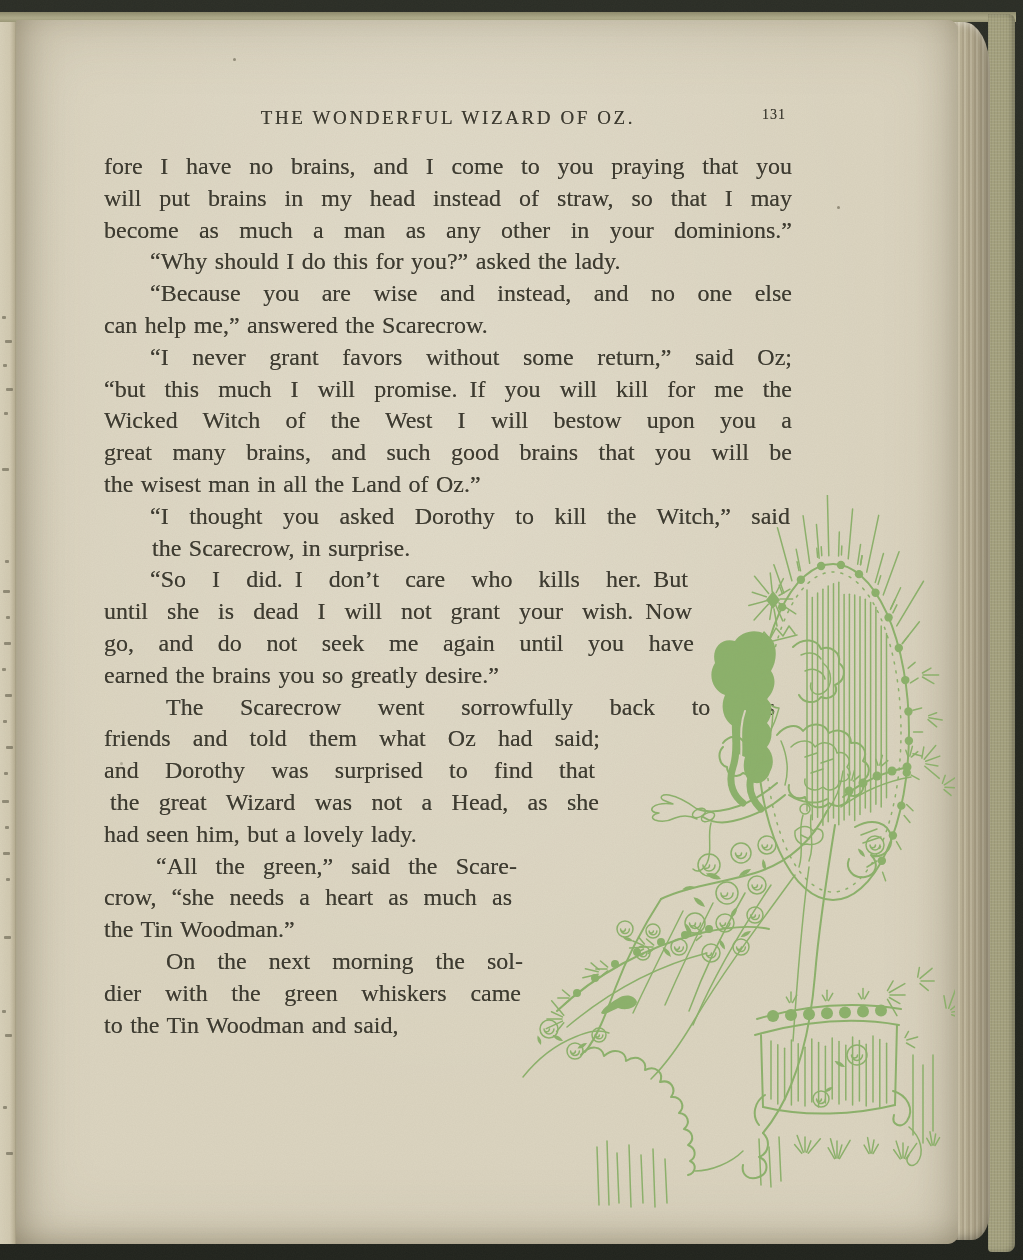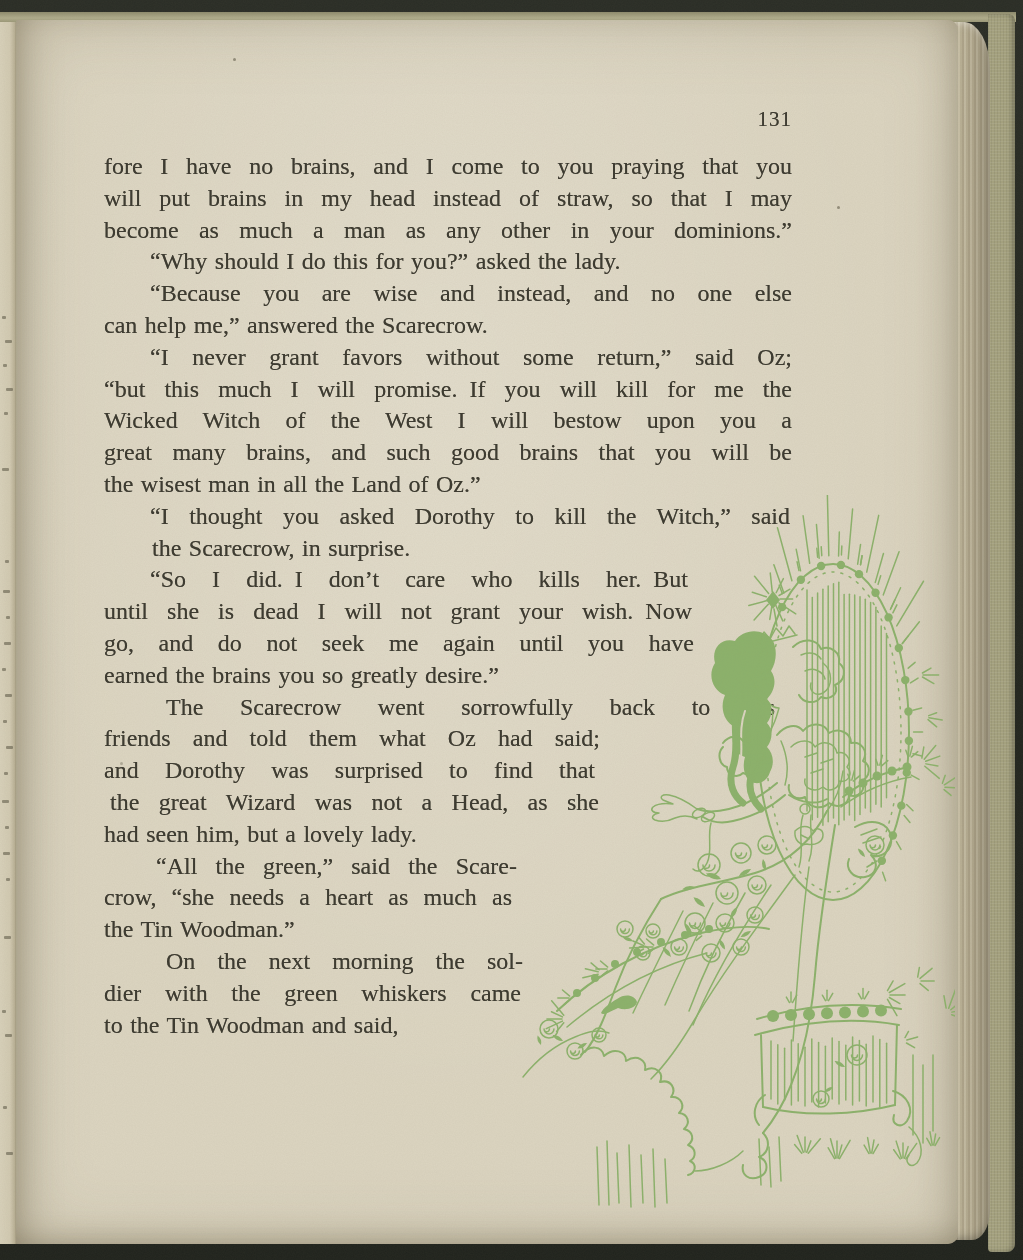--- a/index.html
+++ b/index.html
@@ -32,21 +32,21 @@
     box-shadow:inset 0 0 70px rgba(120,108,80,.28),
                inset 26px 0 40px -26px rgba(95,85,60,.5),
                inset -24px 0 36px -24px rgba(95,85,60,.35),
                inset 0 -20px 30px -20px rgba(95,85,60,.35);}
   .page::before{content:"";position:absolute;inset:0;border-radius:inherit;
     background:radial-gradient(ellipse at 45% 30%,rgba(255,255,250,.18),rgba(0,0,0,0) 60%);}
   
   .header{position:absolute;left:104px;top:107px;width:688px;height:28px;color:var(--ink);}
   .header .title{text-align:center;font-size:19px;letter-spacing:2.6px;
     text-shadow:0 0 .6px rgba(58,55,46,.7);}
-  .header .folio{position:absolute;right:0;top:0;font-size:21px;letter-spacing:1px;
+  .header .folio{position:absolute;right:6px;top:0;font-size:14px;letter-spacing:1px;
     text-shadow:0 0 .6px rgba(58,55,46,.7);}
   
   .line{position:absolute;height:32px;line-height:32px;font-size:24px;color:var(--ink);
     white-space:nowrap;word-spacing:1.5px;text-shadow:0 0 .6px rgba(58,55,46,.65);text-align:center;}
   .line.j{white-space:normal;text-align:justify;text-align-last:justify;word-spacing:1px;}
   
   .speck{position:absolute;width:3px;height:3px;border-radius:50%;background:rgba(74,69,52,.5);}
   
   #art{position:absolute;left:505px;top:495px;width:450px;height:740px;pointer-events:none;}
   #art *{stroke:var(--green);fill:none;stroke-width:2;stroke-linecap:round;stroke-linejoin:round;}
@@ -85,20 +85,21 @@
       <div class="mark" style="left: 6px; top: 856px; width: 4px; height: 2.5px;"></div>
       <div class="mark" style="left: 4px; top: 914px; width: 7px; height: 2.5px;"></div>
       <div class="mark" style="left: 2px; top: 988px; width: 4px; height: 2.5px;"></div>
       <div class="mark" style="left: 5px; top: 1012px; width: 7px; height: 2.5px;"></div>
       <div class="mark" style="left: 3px; top: 1084px; width: 4px; height: 2.5px;"></div>
       <div class="mark" style="left: 6px; top: 1130px; width: 7px; height: 2.5px;"></div>
     </div>
   <div class="page"></div>
 
   <div class="header">
+    <div class="title">THE WONDERFUL WIZARD OF OZ.</div>
     <div class="folio">131</div>
   </div>
 
   <div id="lines">
       <div class="line j" style="left: 104px; top: 150px; width: 688px;">fore I have no brains, and I come to you praying that you</div>
       <div class="line j" style="left: 104px; top: 182px; width: 688px;">will put brains in my head instead of straw, so that I may</div>
       <div class="line j" style="left: 104px; top: 214px; width: 688px;">become as much a man as any other in your dominions.”</div>
       <div class="line" style="left: 150px; top: 245px;">“Why should I do this for you?” asked the lady.</div>
       <div class="line j" style="left: 150px; top: 277px; width: 642px;">“Because you are wise and instead, and no one else</div>
       <div class="line" style="left: 104px; top: 309px;">can help me,” answered the Scarecrow.</div>

